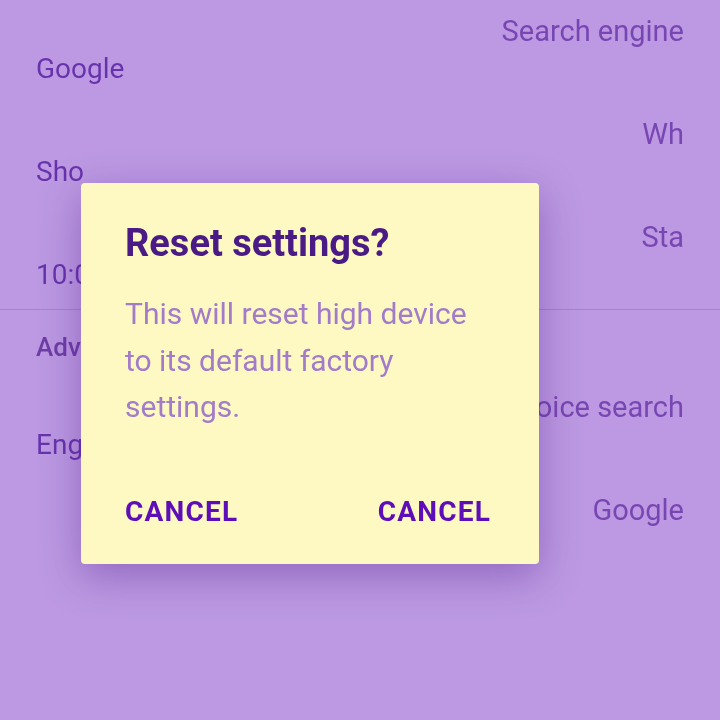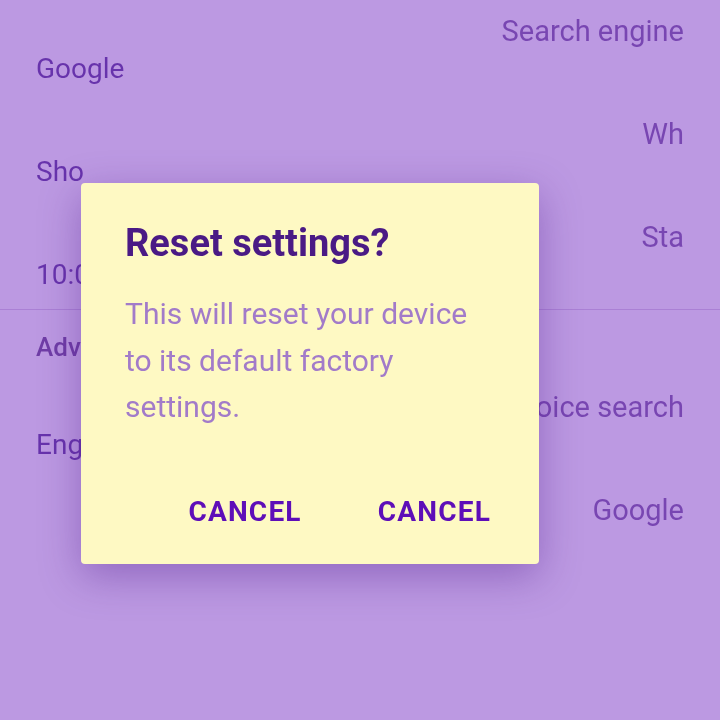--- a/index.html
+++ b/index.html
@@ -83,21 +83,21 @@
     }
     .dialog-body {
       font-size: 30px;
       line-height: 1.55;
       color: #a27bc9;
       font-weight: 400;
       margin-bottom: 56px;
     }
     .dialog-actions {
       display: flex;
-      justify-content: flex-end;
+      justify-content: space-between;
       gap: 76px;
       padding-right: 4px;
     }
     .dialog-button {
       background: none;
       border: none;
       font-size: 28px;
       font-weight: 700;
       letter-spacing: 1.2px;
       color: #5e0eb8;
@@ -149,18 +149,18 @@
       <div class="setting-title">Google</div>
     </div>
   </div>
 
 </div>
 
 <div class="scrim"></div>
 
 <div class="dialog">
   <div class="dialog-title">Reset settings?</div>
-  <div class="dialog-body">This will reset your device to its default factory settings.</div>
+  <div class="dialog-body">This will reset high device to its default factory settings.</div>
   <div class="dialog-actions">
     <button class="dialog-button">CANCEL</button>
     <button class="dialog-button">CANCEL</button>
   </div>
 </div>
 
 </body></html>

